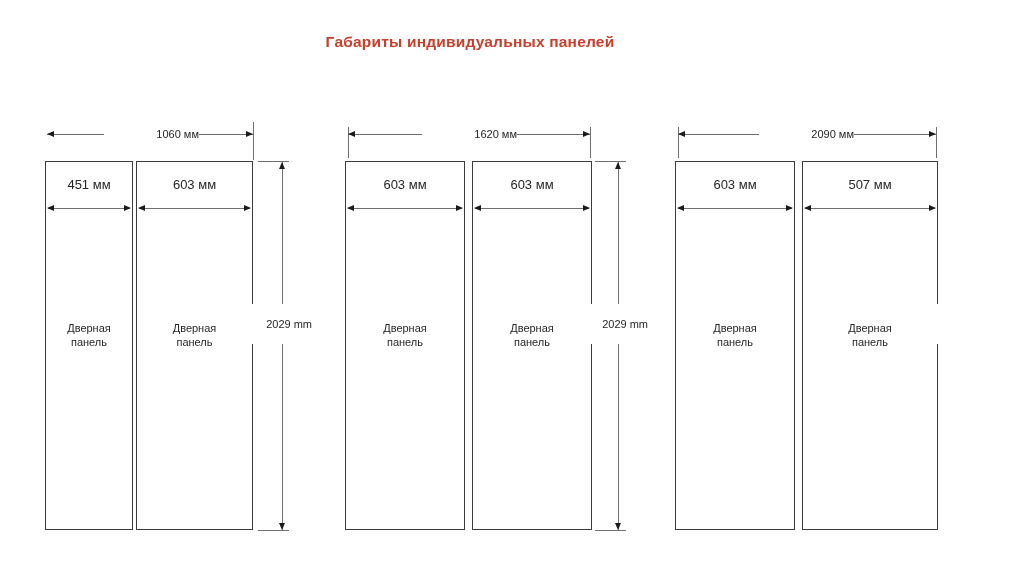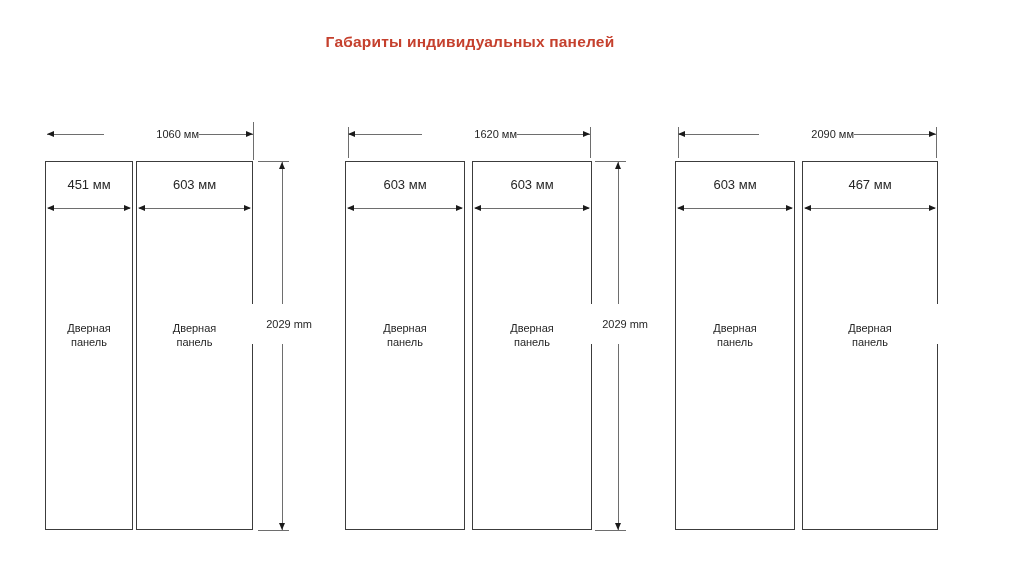--- a/index.html
+++ b/index.html
@@ -132,21 +132,21 @@
       <div class="width-label">603 мм</div>
       <div class="wline"></div>
       <div class="arr left" style="left:1px;top:43px"></div>
       <div class="arr right" style="right:1px;top:43px"></div>
       <div class="panel-name">
           <span>Дверная панель</span>
         </div>
     </div>
 
     <div class="panel" style="left:802px;width:136px">
-      <div class="width-label">467 мм</div>
+      <div class="width-label">507 мм</div>
       <div class="wline"></div>
       <div class="arr left" style="left:1px;top:43px"></div>
       <div class="arr right" style="right:1px;top:43px"></div>
       <div class="panel-name">
           <span>Дверная панель</span>
         </div>
     </div>
 
     <div class="hline tick" style="left:945px;top:161px;width:31px"></div>
     <div class="hline tick" style="left:945px;top:530px;width:31px"></div>

